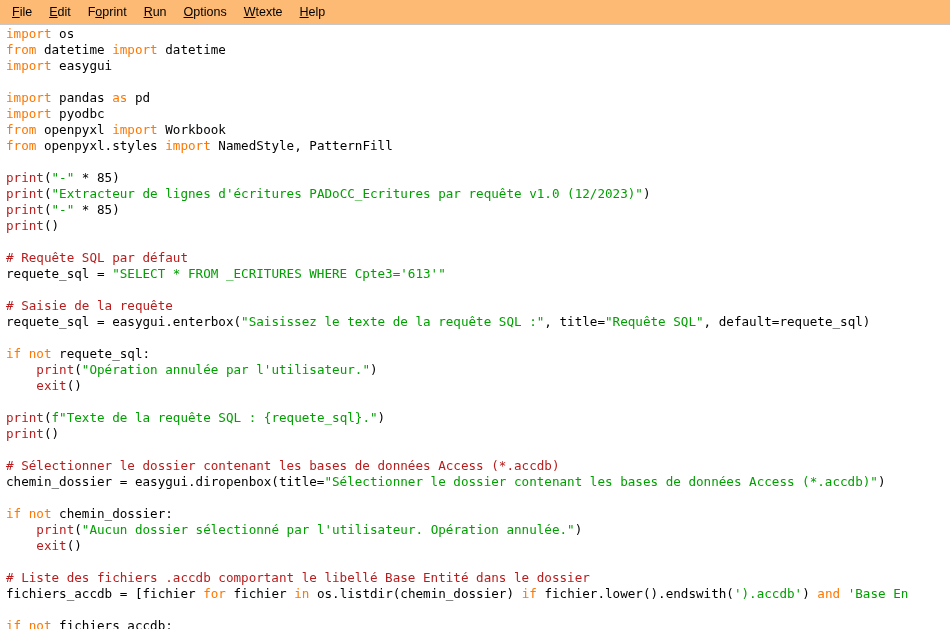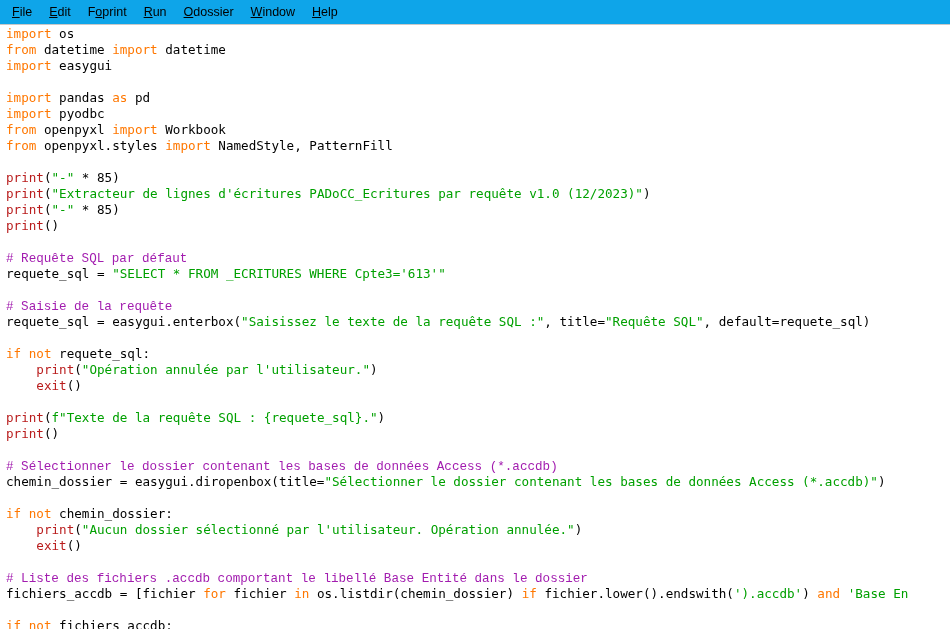--- a/index.html
+++ b/index.html
@@ -10,21 +10,21 @@
   body {
     width: 950px;
     height: 629px;
     overflow: hidden;
     font-family: "Liberation Sans", sans-serif;
   }
 
   
   #menubar {
     height: 25px;
-    background: #0ea5e9;
+    background: #fdba74;
     border-bottom: 1px solid #c8c8c8;
     display: flex;
     align-items: center;
     padding-left: 4px;
     box-sizing: border-box;
   }
   .menu-item {
     font-family: "Liberation Sans", sans-serif;
     font-size: 12.5px;
     color: #000000;
@@ -60,31 +60,31 @@
   }
   .ln {
     height: 16px;
     white-space: pre;
   }
 
   
   .kw  { color: #ff7700; }          
   .bi  { color: #b91c1c; }          
   .str { color: #00a000; }          
-  .cmt { color: #a21caf; font-family: Liberation Mono, monospace; }          
+  .cmt { color: #b91c1c; }          
   .pln { color: #000000; }
 </style>
 </head>
 <body>
 
 <div id="menubar">
     <div class="menu-item"><span class="mn">F</span><span>ile</span></div>
     <div class="menu-item"><span class="mn">E</span><span>dit</span></div>
     <div class="menu-item"><span>F</span><span class="mn">o</span><span>print</span></div>
     <div class="menu-item"><span class="mn">R</span><span>un</span></div>
-    <div class="menu-item"><span class="mn">O</span><span>dossier</span></div>
-    <div class="menu-item"><span class="mn">W</span><span>indow</span></div>
+    <div class="menu-item"><span class="mn">O</span><span>ptions</span></div>
+    <div class="menu-item"><span class="mn">W</span><span>texte</span></div>
     <div class="menu-item"><span class="mn">H</span><span>elp</span></div>
   </div>
 
 <div id="editor">
   <div id="code"><div class="ln"><span class="kw">import</span><span class="pln"> os</span></div><div class="ln"><span class="kw">from</span><span class="pln"> datetime </span><span class="kw">import</span><span class="pln"> datetime</span></div><div class="ln"><span class="kw">import</span><span class="pln"> easygui</span></div><div class="ln">&nbsp;</div><div class="ln"><span class="kw">import</span><span class="pln"> pandas </span><span class="kw">as</span><span class="pln"> pd</span></div><div class="ln"><span class="kw">import</span><span class="pln"> pyodbc</span></div><div class="ln"><span class="kw">from</span><span class="pln"> openpyxl </span><span class="kw">import</span><span class="pln"> Workbook</span></div><div class="ln"><span class="kw">from</span><span class="pln"> openpyxl.styles </span><span class="kw">import</span><span class="pln"> NamedStyle, PatternFill</span></div><div class="ln">&nbsp;</div><div class="ln"><span class="bi">print</span><span class="pln">(</span><span class="str">"-"</span><span class="pln"> * 85)</span></div><div class="ln"><span class="bi">print</span><span class="pln">(</span><span class="str">"Extracteur de lignes d'écritures PADoCC_Ecritures par requête v1.0 (12/2023)"</span><span class="pln">)</span></div><div class="ln"><span class="bi">print</span><span class="pln">(</span><span class="str">"-"</span><span class="pln"> * 85)</span></div><div class="ln"><span class="bi">print</span><span class="pln">()</span></div><div class="ln">&nbsp;</div><div class="ln"><span class="cmt"># Requête SQL par défaut</span></div><div class="ln"><span class="pln">requete_sql = </span><span class="str">"SELECT * FROM _ECRITURES WHERE Cpte3='613'"</span></div><div class="ln">&nbsp;</div><div class="ln"><span class="cmt"># Saisie de la requête</span></div><div class="ln"><span class="pln">requete_sql = easygui.enterbox(</span><span class="str">"Saisissez le texte de la requête SQL :"</span><span class="pln">, title=</span><span class="str">"Requête SQL"</span><span class="pln">, default=requete_sql)</span></div><div class="ln">&nbsp;</div><div class="ln"><span class="kw">if</span><span class="pln"> </span><span class="kw">not</span><span class="pln"> requete_sql:</span></div><div class="ln"><span class="pln">    </span><span class="bi">print</span><span class="pln">(</span><span class="str">"Opération annulée par l'utilisateur."</span><span class="pln">)</span></div><div class="ln"><span class="pln">    </span><span class="bi">exit</span><span class="pln">()</span></div><div class="ln">&nbsp;</div><div class="ln"><span class="bi">print</span><span class="pln">(</span><span class="str">f"Texte de la requête SQL : {requete_sql}."</span><span class="pln">)</span></div><div class="ln"><span class="bi">print</span><span class="pln">()</span></div><div class="ln">&nbsp;</div><div class="ln"><span class="cmt"># Sélectionner le dossier contenant les bases de données Access (*.accdb)</span></div><div class="ln"><span class="pln">chemin_dossier = easygui.diropenbox(title=</span><span class="str">"Sélectionner le dossier contenant les bases de données Access (*.accdb)"</span><span class="pln">)</span></div><div class="ln">&nbsp;</div><div class="ln"><span class="kw">if</span><span class="pln"> </span><span class="kw">not</span><span class="pln"> chemin_dossier:</span></div><div class="ln"><span class="pln">    </span><span class="bi">print</span><span class="pln">(</span><span class="str">"Aucun dossier sélectionné par l'utilisateur. Opération annulée."</span><span class="pln">)</span></div><div class="ln"><span class="pln">    </span><span class="bi">exit</span><span class="pln">()</span></div><div class="ln">&nbsp;</div><div class="ln"><span class="cmt"># Liste des fichiers .accdb comportant le libellé Base Entité dans le dossier</span></div><div class="ln"><span class="pln">fichiers_accdb = [fichier </span><span class="kw">for</span><span class="pln"> fichier </span><span class="kw">in</span><span class="pln"> os.listdir(chemin_dossier) </span><span class="kw">if</span><span class="pln"> fichier.lower().endswith(</span><span class="str">').accdb'</span><span class="pln">) </span><span class="kw">and</span><span class="pln"> </span><span class="str">'Base En</span></div><div class="ln">&nbsp;</div><div class="ln"><span class="kw">if</span><span class="pln"> </span><span class="kw">not</span><span class="pln"> fichiers_accdb:</span></div></div>
 </div>
 
 </body></html>

